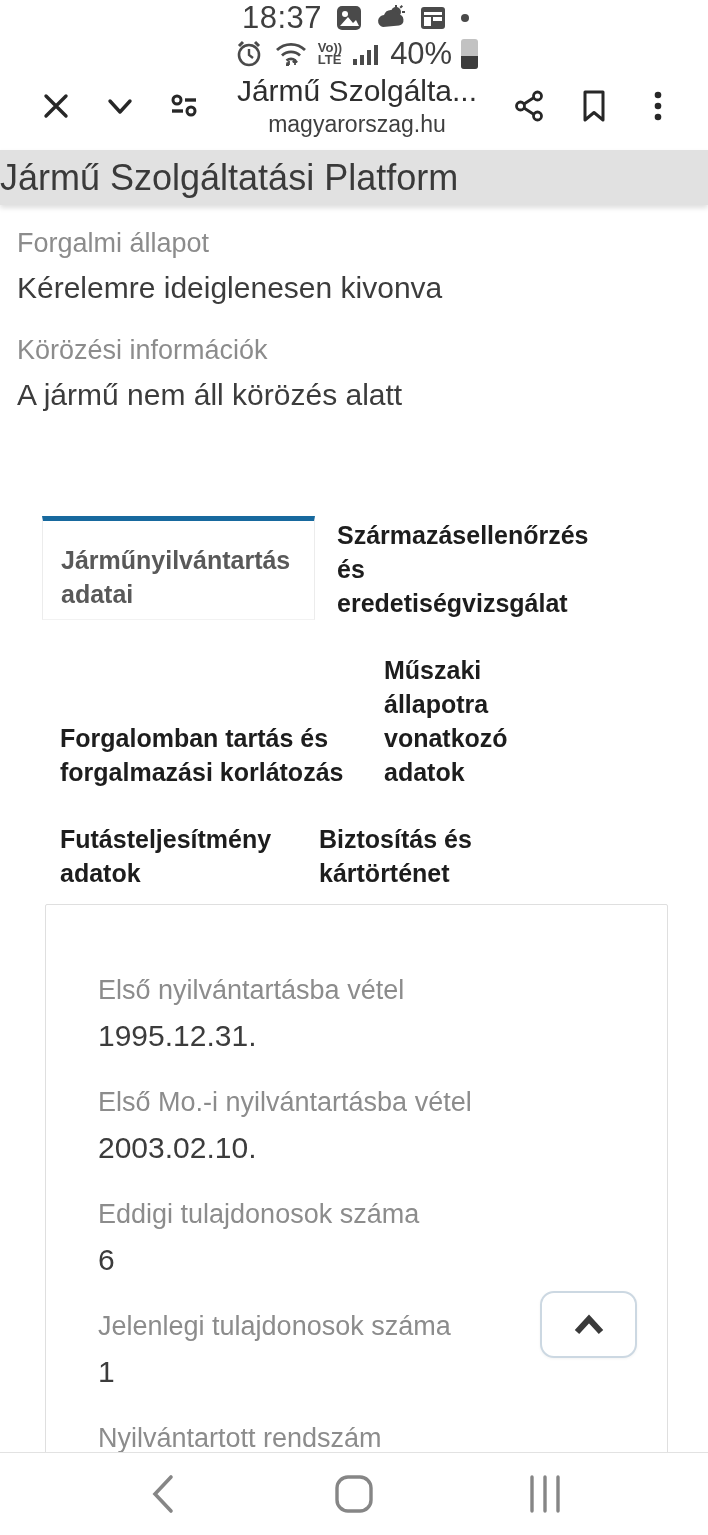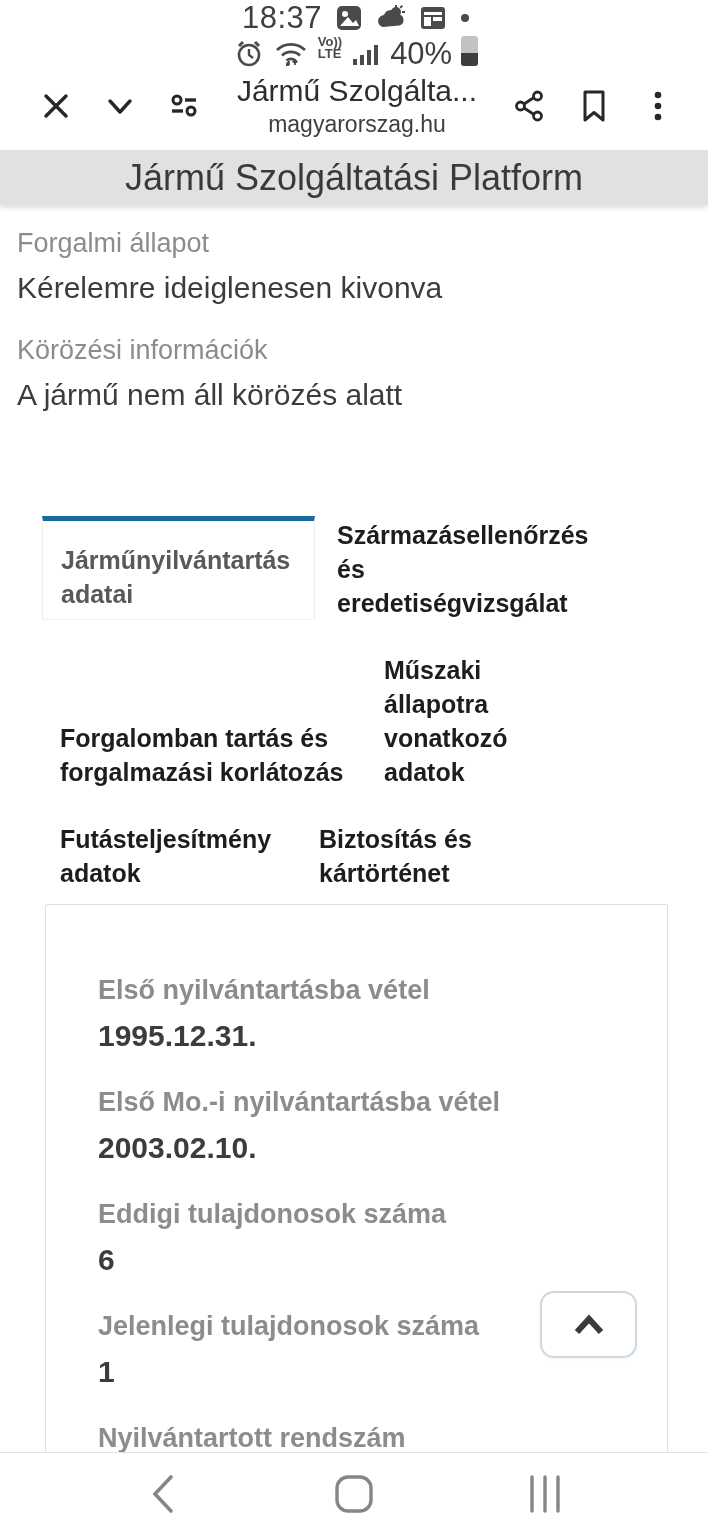--- a/index.html
+++ b/index.html
@@ -4,38 +4,38 @@
 <style>
   * { margin:0; padding:0; box-sizing:border-box; }
   html,body { width:708px; height:1535px; overflow:hidden; background:#fff;
               font-family:"Liberation Sans","DejaVu Sans",sans-serif; }
   .screen { position:relative; width:708px; height:1535px; background:#fff; }
 
   
   .status-bar { height:62px; display:flex; align-items:center; justify-content:space-between;
                 padding:0 22px 0 26px; color:#454545;flex-direction:column; }
   .sb-left { display:flex; align-items:center; gap:13px; }
-  .sb-right { display:flex; gap:9px; }
+  .sb-right { display:flex; align-items:center; gap:9px; }
   .sb-time { font-size:31px; letter-spacing:0.5px; color:#3f3f3f; }
   .sb-ico { display:inline-flex; align-items:center; }
   .volte { font-size:13px; font-weight:bold; line-height:12px; color:#4a4a4a; text-align:left; }
   .sb-batt-label { font-size:31px; color:#3f3f3f; }
   .battery { position:relative; width:17px; height:30px; background:#c2c2c2; border-radius:3px; overflow:hidden; }
   .battery .fill { position:absolute; left:0; bottom:0; width:100%; height:42%; background:#3d3d3d; }
 
   
   .toolbar { height:88px; display:flex; align-items:center; padding:0 18px 0 24px; gap:0; background:#fff; }
   .tb-btn { width:64px; height:64px; display:flex; align-items:center; justify-content:center; flex:0 0 auto;
             background:none; border:none; cursor:pointer; }
   .tb-title-box { flex:1 1 auto; min-width:0; text-align:center; padding:0 6px; }
   .tb-title { font-size:30px; color:#2e2e2e; white-space:nowrap; overflow:hidden; }
   .tb-domain { font-size:23px; color:#3f3f3f; margin-top:3px; }
 
   
-  .banner { height:55px; line-height:55px; background:#e1e1e1; text-align:center;
+  .banner { height:55px; line-height:55px; background:#e1e1e1; 
             font-size:36px; color:#3a3a3a; box-shadow:0 3px 5px rgba(0,0,0,0.13); position:relative; z-index:2; }
 
   
   .content { position:relative; z-index:1; }
   .summary { padding-left:17px; padding-top:23px; }
   .field-label { font-size:27px; color:#8c8c8c; }
   .field-value { font-size:30px; color:#3c3c3c; margin-top:12px; }
   .summary .pair + .pair { margin-top:30px; }
 
   
@@ -50,21 +50,21 @@
   .tab:nth-child(1){ width:273px; }
   .tab:nth-child(2){ width:285px; }
   .tab:nth-child(3){ width:320px; }
   .tab:nth-child(4){ width:240px; }
   .tab:nth-child(5){ width:255px; }
   .tab:nth-child(6){ width:210px; }
 
   
   .card { margin:14px 0 0 45px; width:623px; min-height:700px; background:#fff;
           border:1px solid #dfdfdf; border-radius:2px; padding:70px 40px 40px 52px; }
-  .card .pair { margin-bottom:34px;font-weight:bold; }
+  .card .pair { margin-bottom:34px; }
   .card .field-label { margin-bottom:13px; }
   .card .field-value { margin-top:4px; }
 
   
   .scroll-top { position:absolute; left:540px; top:1291px; width:97px; height:67px;
                 background:#fff; border:2px solid #ccd8e2; border-radius:14px;
                 display:flex; align-items:center; justify-content:center; cursor:pointer; z-index:5;
                 box-shadow:0 1px 3px rgba(0,0,0,0.05); }
 
   

